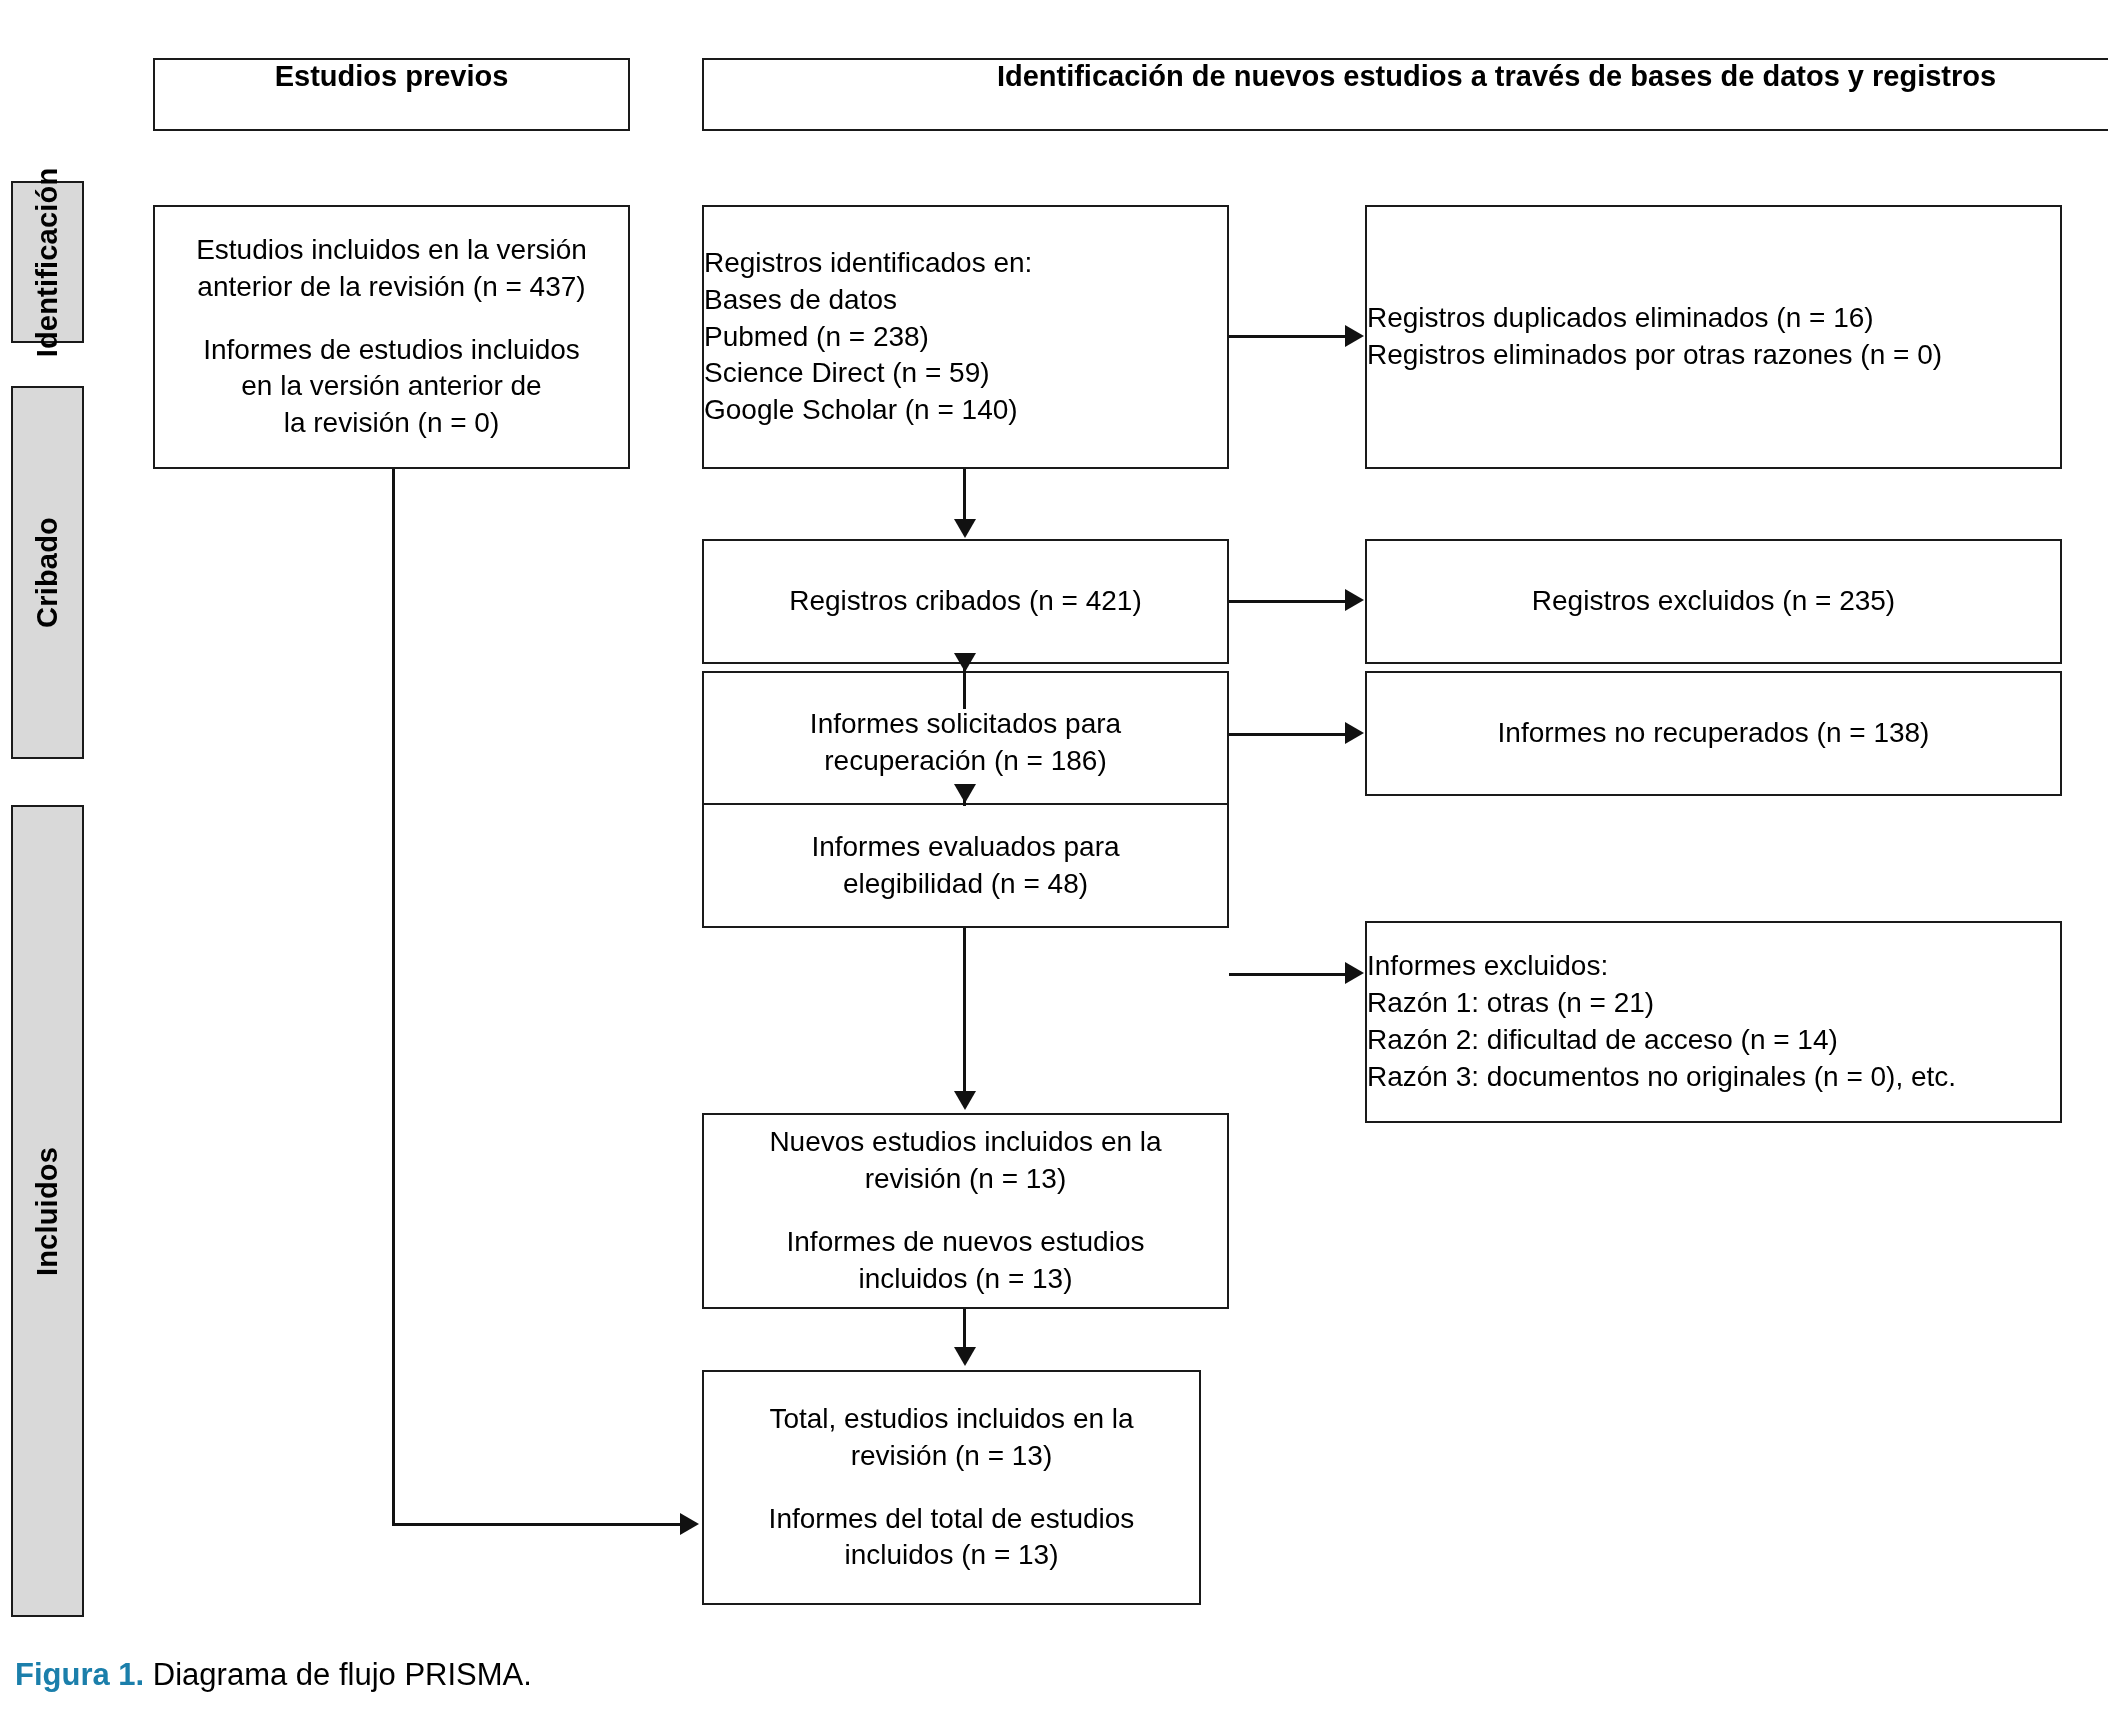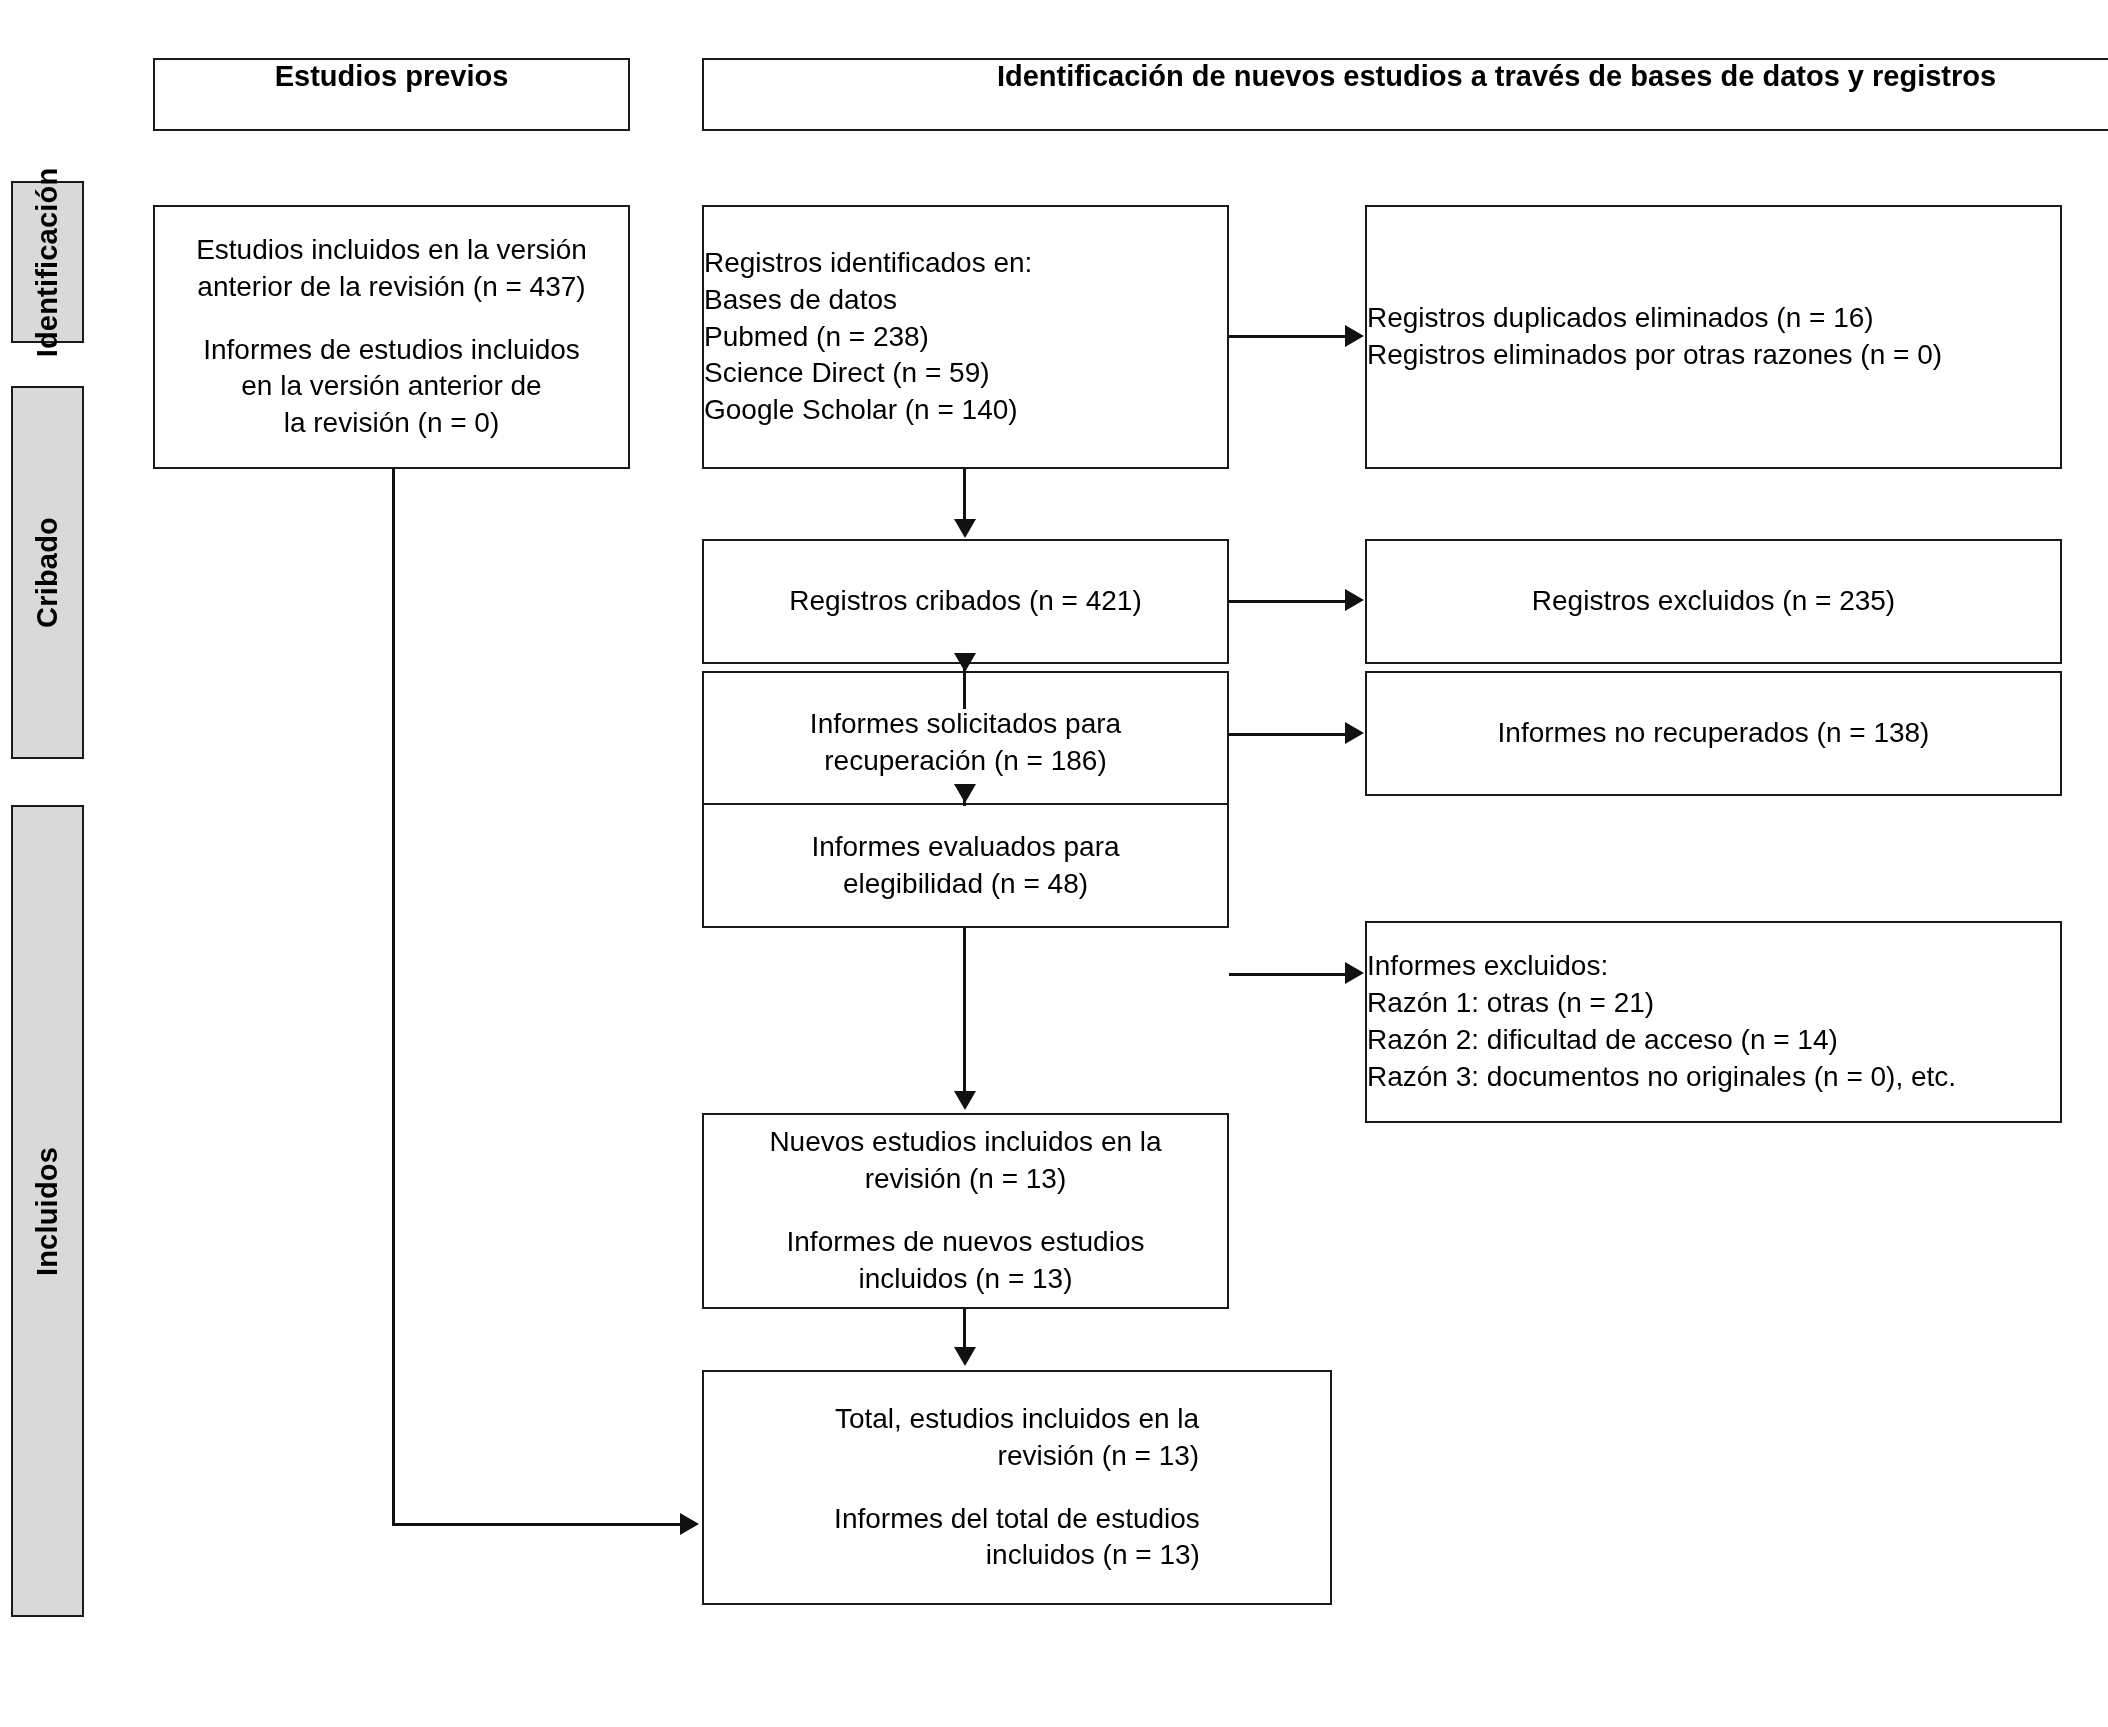--- a/index.html
+++ b/index.html
@@ -122,21 +122,21 @@
     <div class="para">
       <p>Nuevos estudios incluidos en la</p>
       <p>revisión (n = 13)</p>
     </div>
     <div class="para">
       <p>Informes de nuevos estudios</p>
       <p>incluidos (n = 13)</p>
     </div>
   </div>
 
-  <div class="box center" style="left:702px;top:1370px;width:630px;height:235px;padding:0 19px;text-align:right;">
+  <div class="box center" style="left:702px;top:1370px;width:499px;height:235px;padding:0 19px;">
     <div class="para">
       <p>Total, estudios incluidos en la</p>
       <p>revisión (n = 13)</p>
     </div>
     <div class="para">
       <p>Informes del total de estudios</p>
       <p>incluidos (n = 13)</p>
     </div>
   </div>
 
@@ -184,15 +184,19 @@
   <div class="vline" style="left:963px;top:928px;height:165px;"></div>
   <div class="arrow-d" style="left:954px;top:1091px;"></div>
 
   <div class="vline" style="left:963px;top:1309px;height:40px;"></div>
   <div class="arrow-d" style="left:954px;top:1347px;"></div>
 
   <div class="vline" style="left:392px;top:469px;height:1057px;"></div>
   <div class="hline" style="left:392px;top:1523px;width:288px;"></div>
   <div class="arrow-r" style="left:680px;top:1513px;"></div>
 
+  <div class="caption">
+    <b style="color: rgb(27, 127, 171);">Figura 1.</b>
+    <span>Diagrama de flujo PRISMA.</span>
+  </div>
 
 </div>
 
 
 </body></html>

